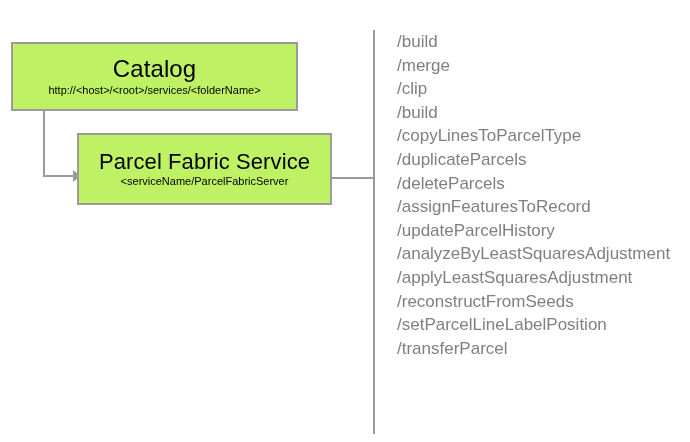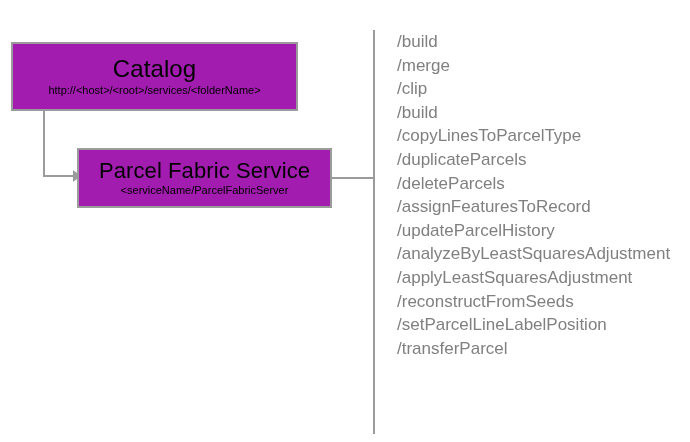--- a/index.html
+++ b/index.html
@@ -16,21 +16,21 @@
     width: 690px;
     height: 442px;
     background: #ffffff;
     overflow: hidden;
   }
 
   
   .node {
     position: absolute;
     box-sizing: border-box;
-    background: #a21caf;
+    background: #bef264;
     border: 2px solid #9b9b9b;
     display: flex;
     flex-direction: column;
     align-items: center;
     justify-content: center;
     text-align: center;
   }
   .node-title {
     color: #000000;
     font-weight: 400;
@@ -51,23 +51,23 @@
   #catalog-node .node-title {
     font-size: 24px;
     margin-bottom: 4px;
   }
   #catalog-node .node-sub {
     font-size: 11px;
   }
 
   #service-node {
     left: 77px;
-    top: 148px;
+    top: 133px;
     width: 255px;
-    height: 60px;
+    height: 72px;
   }
   #service-node .node-title {
     font-size: 22px;
     margin-bottom: 3px;
   }
   #service-node .node-sub {
     font-size: 11px;
   }
 
   

